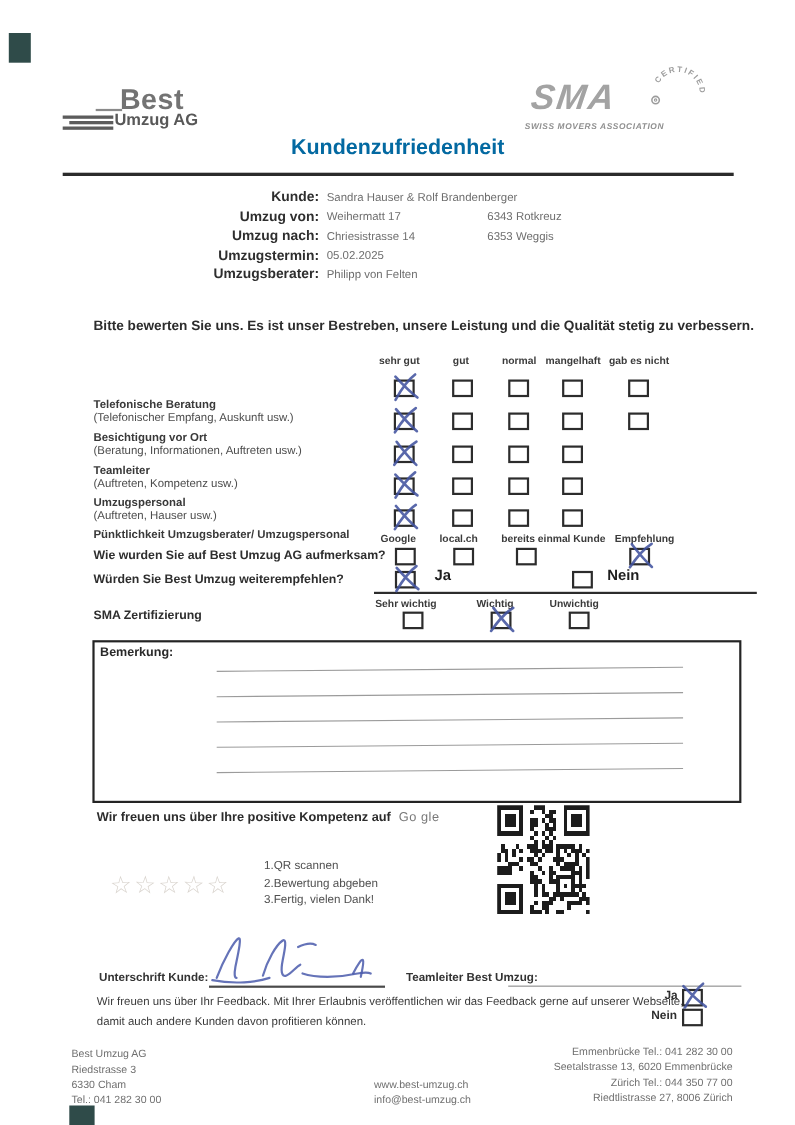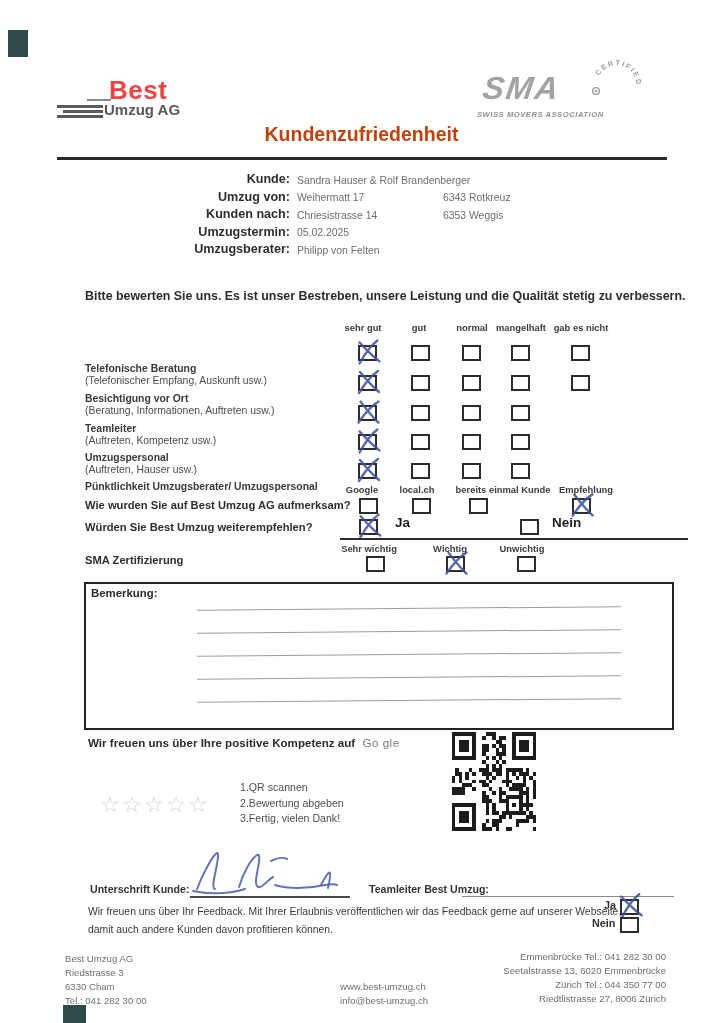--- a/index.html
+++ b/index.html
@@ -9,35 +9,35 @@
   .corner-tl{left:8px;top:30px;width:20px;height:27px;}
   .corner-bl{left:63px;top:1005px;width:23px;height:18px;}
 
   
   .best-logo{position:absolute;left:57px;top:78px;width:140px;height:50px;}
   .bl{position:absolute;background:#5c5c5c;}
   .bl-a{left:30px;top:21px;width:24px;height:2px;background:#8a8a8a;}
   .bl-b{left:0;top:27px;width:46px;height:3px;}
   .bl-c{left:6px;top:32px;width:40px;height:3px;}
   .bl-d{left:0;top:37px;width:46px;height:3px;}
-  .best-word{position:absolute;left:52px;top:-3px;font-size:26px;font-weight:bold;color:#ef4444;letter-spacing:.5px;}
+  .best-word{position:absolute;left:52px;top:-3px;font-size:26px;font-weight:bold;color:#737373;letter-spacing:.5px;}
   .umzug-word{position:absolute;left:47px;top:23px;font-size:15px;font-weight:bold;color:#585858;}
 
   
   .sma-logo{position:absolute;left:477px;top:74px;width:170px;height:52px;}
   .sma-word{position:absolute;left:6px;top:-4px;font-size:32px;font-weight:900;font-style:italic;
             color:#a3a3a3;letter-spacing:2px;transform:skewX(-8deg);}
   .sma-sub{position:absolute;left:0;top:36px;font-size:7.6px;font-weight:bold;font-style:italic;
            color:#8f8f8f;letter-spacing:.55px;white-space:nowrap;}
   .cert{position:absolute;left:110px;top:-10px;width:52px;height:52px;overflow:visible;}
   .cert text{font-size:7.2px;font-weight:bold;fill:#9c9c9c;letter-spacing:1.7px;}
   .cert circle{stroke:#9c9c9c;fill:none;}
 
   .title{position:absolute;left:0;top:123px;width:723px;text-align:center;
-         font-size:19.5px;font-weight:bold;color:#c2410c;}
+         font-size:19.5px;font-weight:bold;color:#0369a1;}
   .title-rule{position:absolute;left:57px;top:157px;width:610px;height:2.6px;background:#2b2b2b;}
 
   #info{position:absolute;left:0;top:172px;width:723px;}
   .info-row{position:relative;height:17.6px;}
   .info-label{position:absolute;left:0;width:290px;text-align:right;font-size:12.6px;font-weight:bold;color:#2e2e2e;}
   .info-val{position:absolute;left:297px;top:2.5px;font-size:10.4px;color:#6e6e6e;}
   .info-val2{position:absolute;left:443px;top:2.5px;font-size:10.4px;color:#6e6e6e;}
 
   .intro{position:absolute;left:85px;top:289px;font-size:12.4px;font-weight:bold;color:#2c2c2c;}
 
@@ -122,21 +122,21 @@
       <div class="info-row">
         <div class="info-label">Kunde:</div>
         <div class="info-val">Sandra Hauser &amp;  Rolf Brandenberger</div>
       </div>
       <div class="info-row">
         <div class="info-label">Umzug von:</div>
         <div class="info-val">Weihermatt 17</div>
         <div class="info-val2">6343 Rotkreuz</div>
       </div>
       <div class="info-row">
-        <div class="info-label">Kunden nach:</div>
+        <div class="info-label">Umzug nach:</div>
         <div class="info-val">Chriesistrasse 14</div>
         <div class="info-val2">6353 Weggis</div>
       </div>
       <div class="info-row">
         <div class="info-label">Umzugstermin:</div>
         <div class="info-val">05.02.2025</div>
       </div>
       <div class="info-row">
         <div class="info-label">Umzugsberater:</div>
         <div class="info-val">Philipp von Felten</div>

